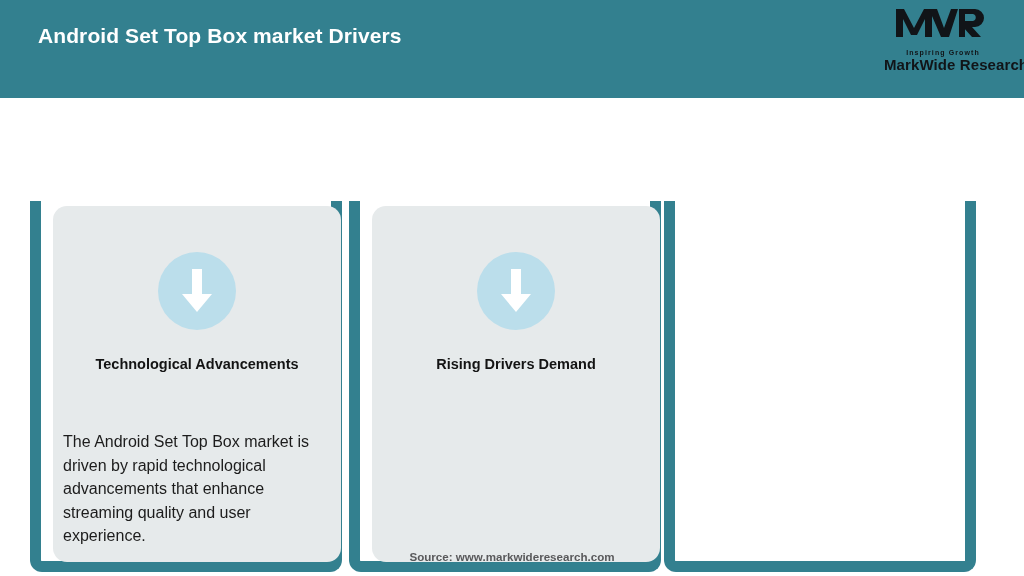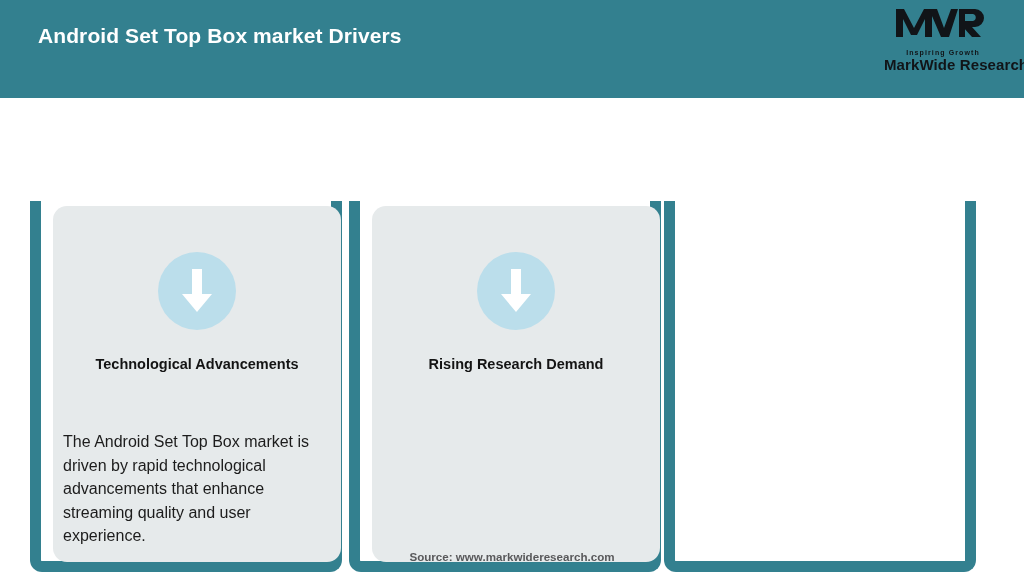--- a/index.html
+++ b/index.html
@@ -230,21 +230,21 @@
   </div>
 
   <div class="card-group g1">
     <div class="frame"></div>
     <div class="panel">
       <div class="icon-circle">
         <svg width="34" height="44" viewBox="0 0 34 44" xmlns="http://www.w3.org/2000/svg">
           <polygon fill="#ffffff" points="12,0 22,0 22,25 32,25 17,43 2,25 12,25"></polygon>
         </svg>
       </div>
-      <div class="card-title">Rising Research Demand</div>
+      <div class="card-title">Rising Drivers Demand</div>
     </div>
   </div>
 
   <div class="card-group g2">
     <div class="frame"></div>
   </div>
 
 </div>
 
 <div class="footer">

